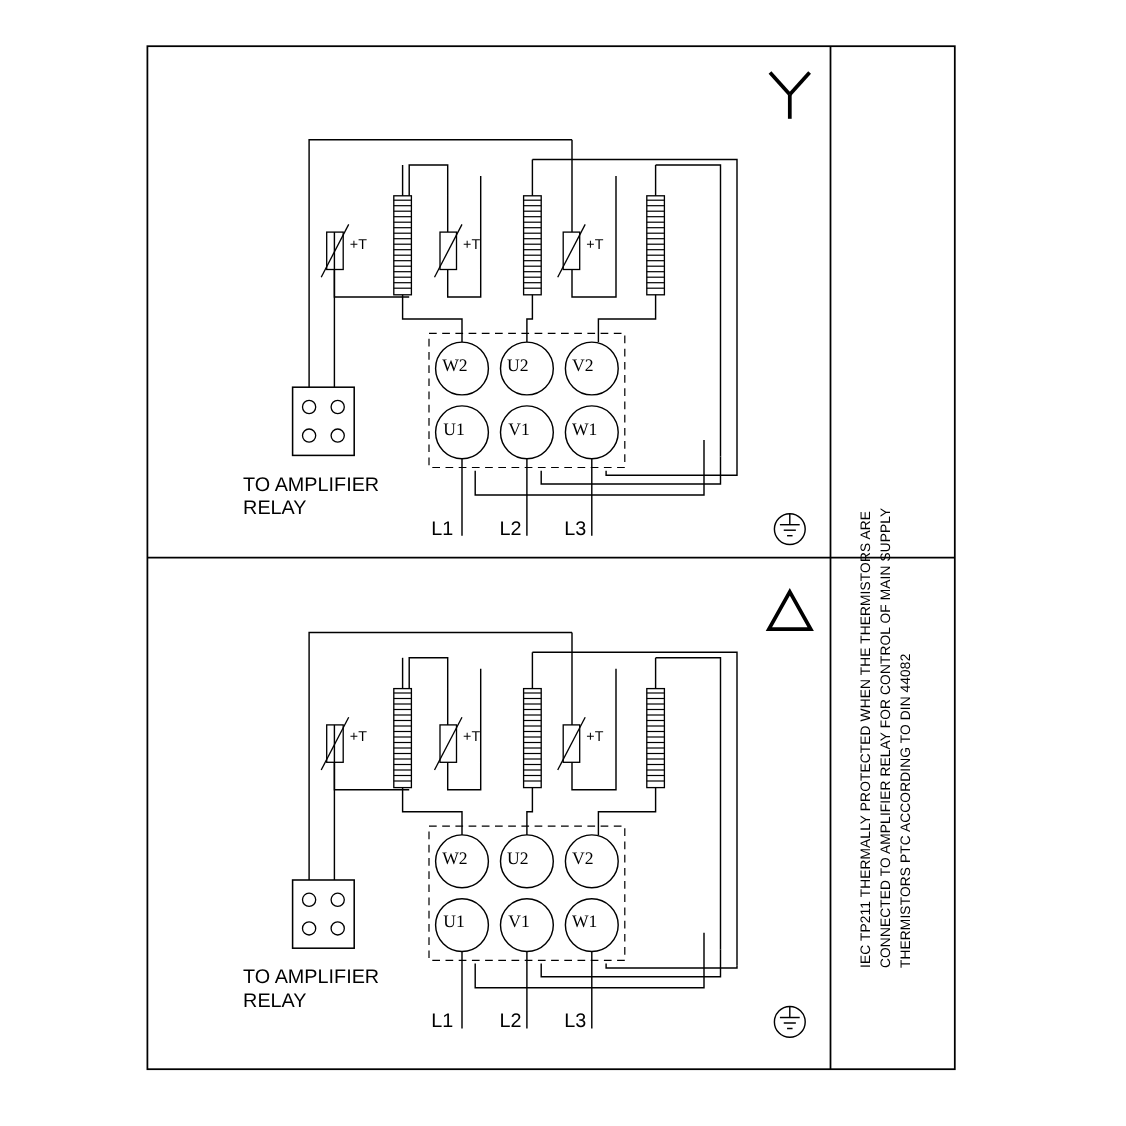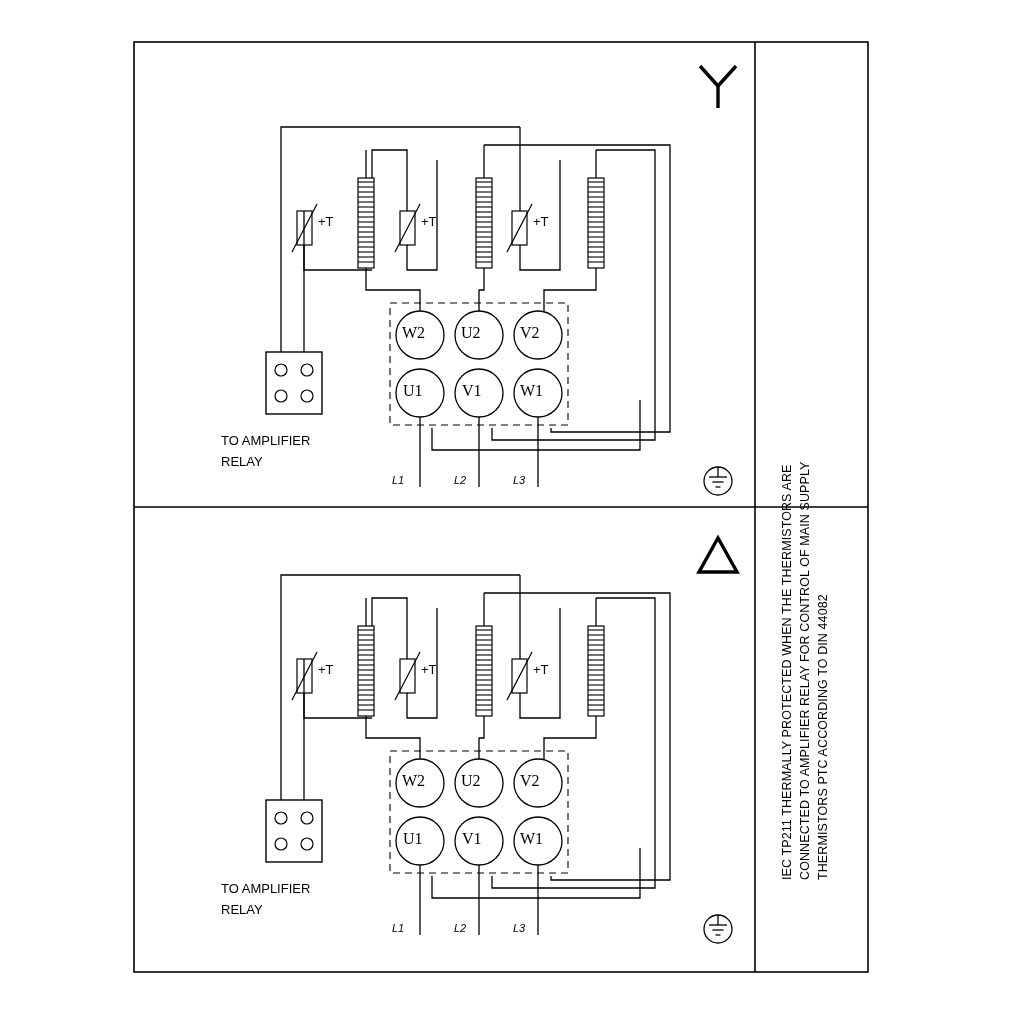--- a/index.html
+++ b/index.html
@@ -22,32 +22,31 @@
     height: 1024px;
   }
   .diagram-svg {
     position: absolute;
     left: 0;
     top: 0;
   }
   .lbl {
     position: absolute;
     font-family: "Liberation Sans", sans-serif;
-    font-size: 13px;
+    font-size: 18px;
     line-height: 15px;
     white-space: pre;
     color: #000;
   }
   .lbl-term {
     font-size: 16px;
     font-family: Liberation Serif, serif;
   }
   .lbl-phase {
-    font-size: 11px;
-    font-style: italic;
+    font-size: 18px;
   }
   .lbl-plus-t {
     font-size: 13px;
   }
   .note-block {
     position: absolute;
     left: 762px;
     top: 360px;
     width: 240px;
     height: 300px;

